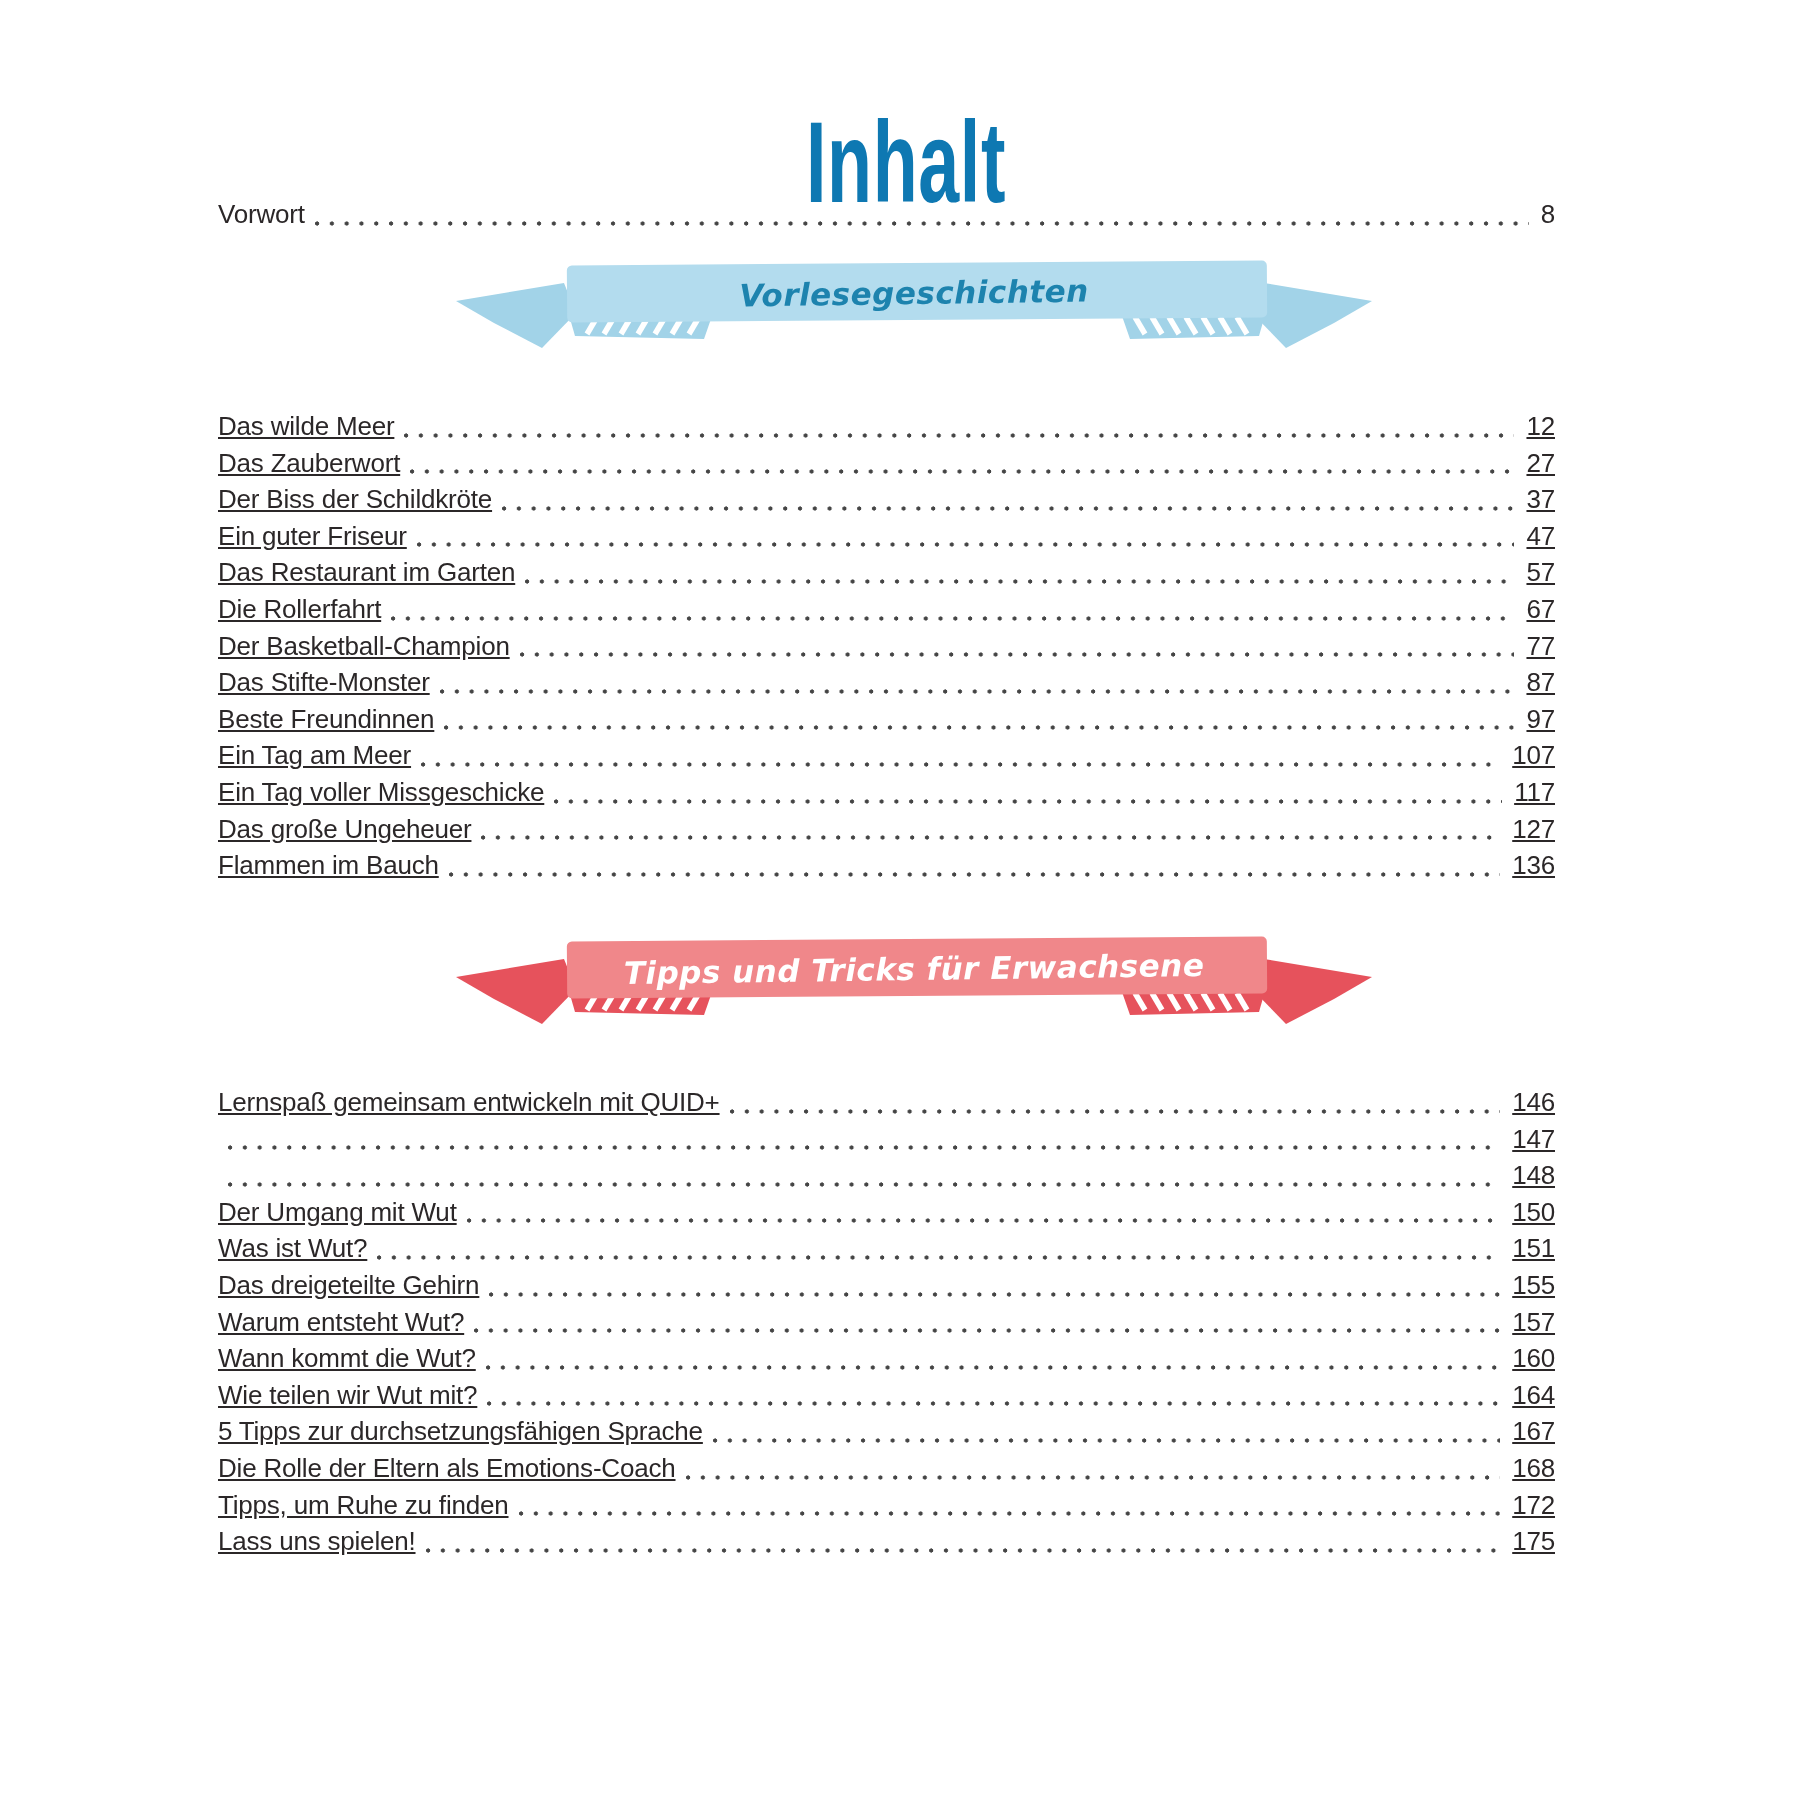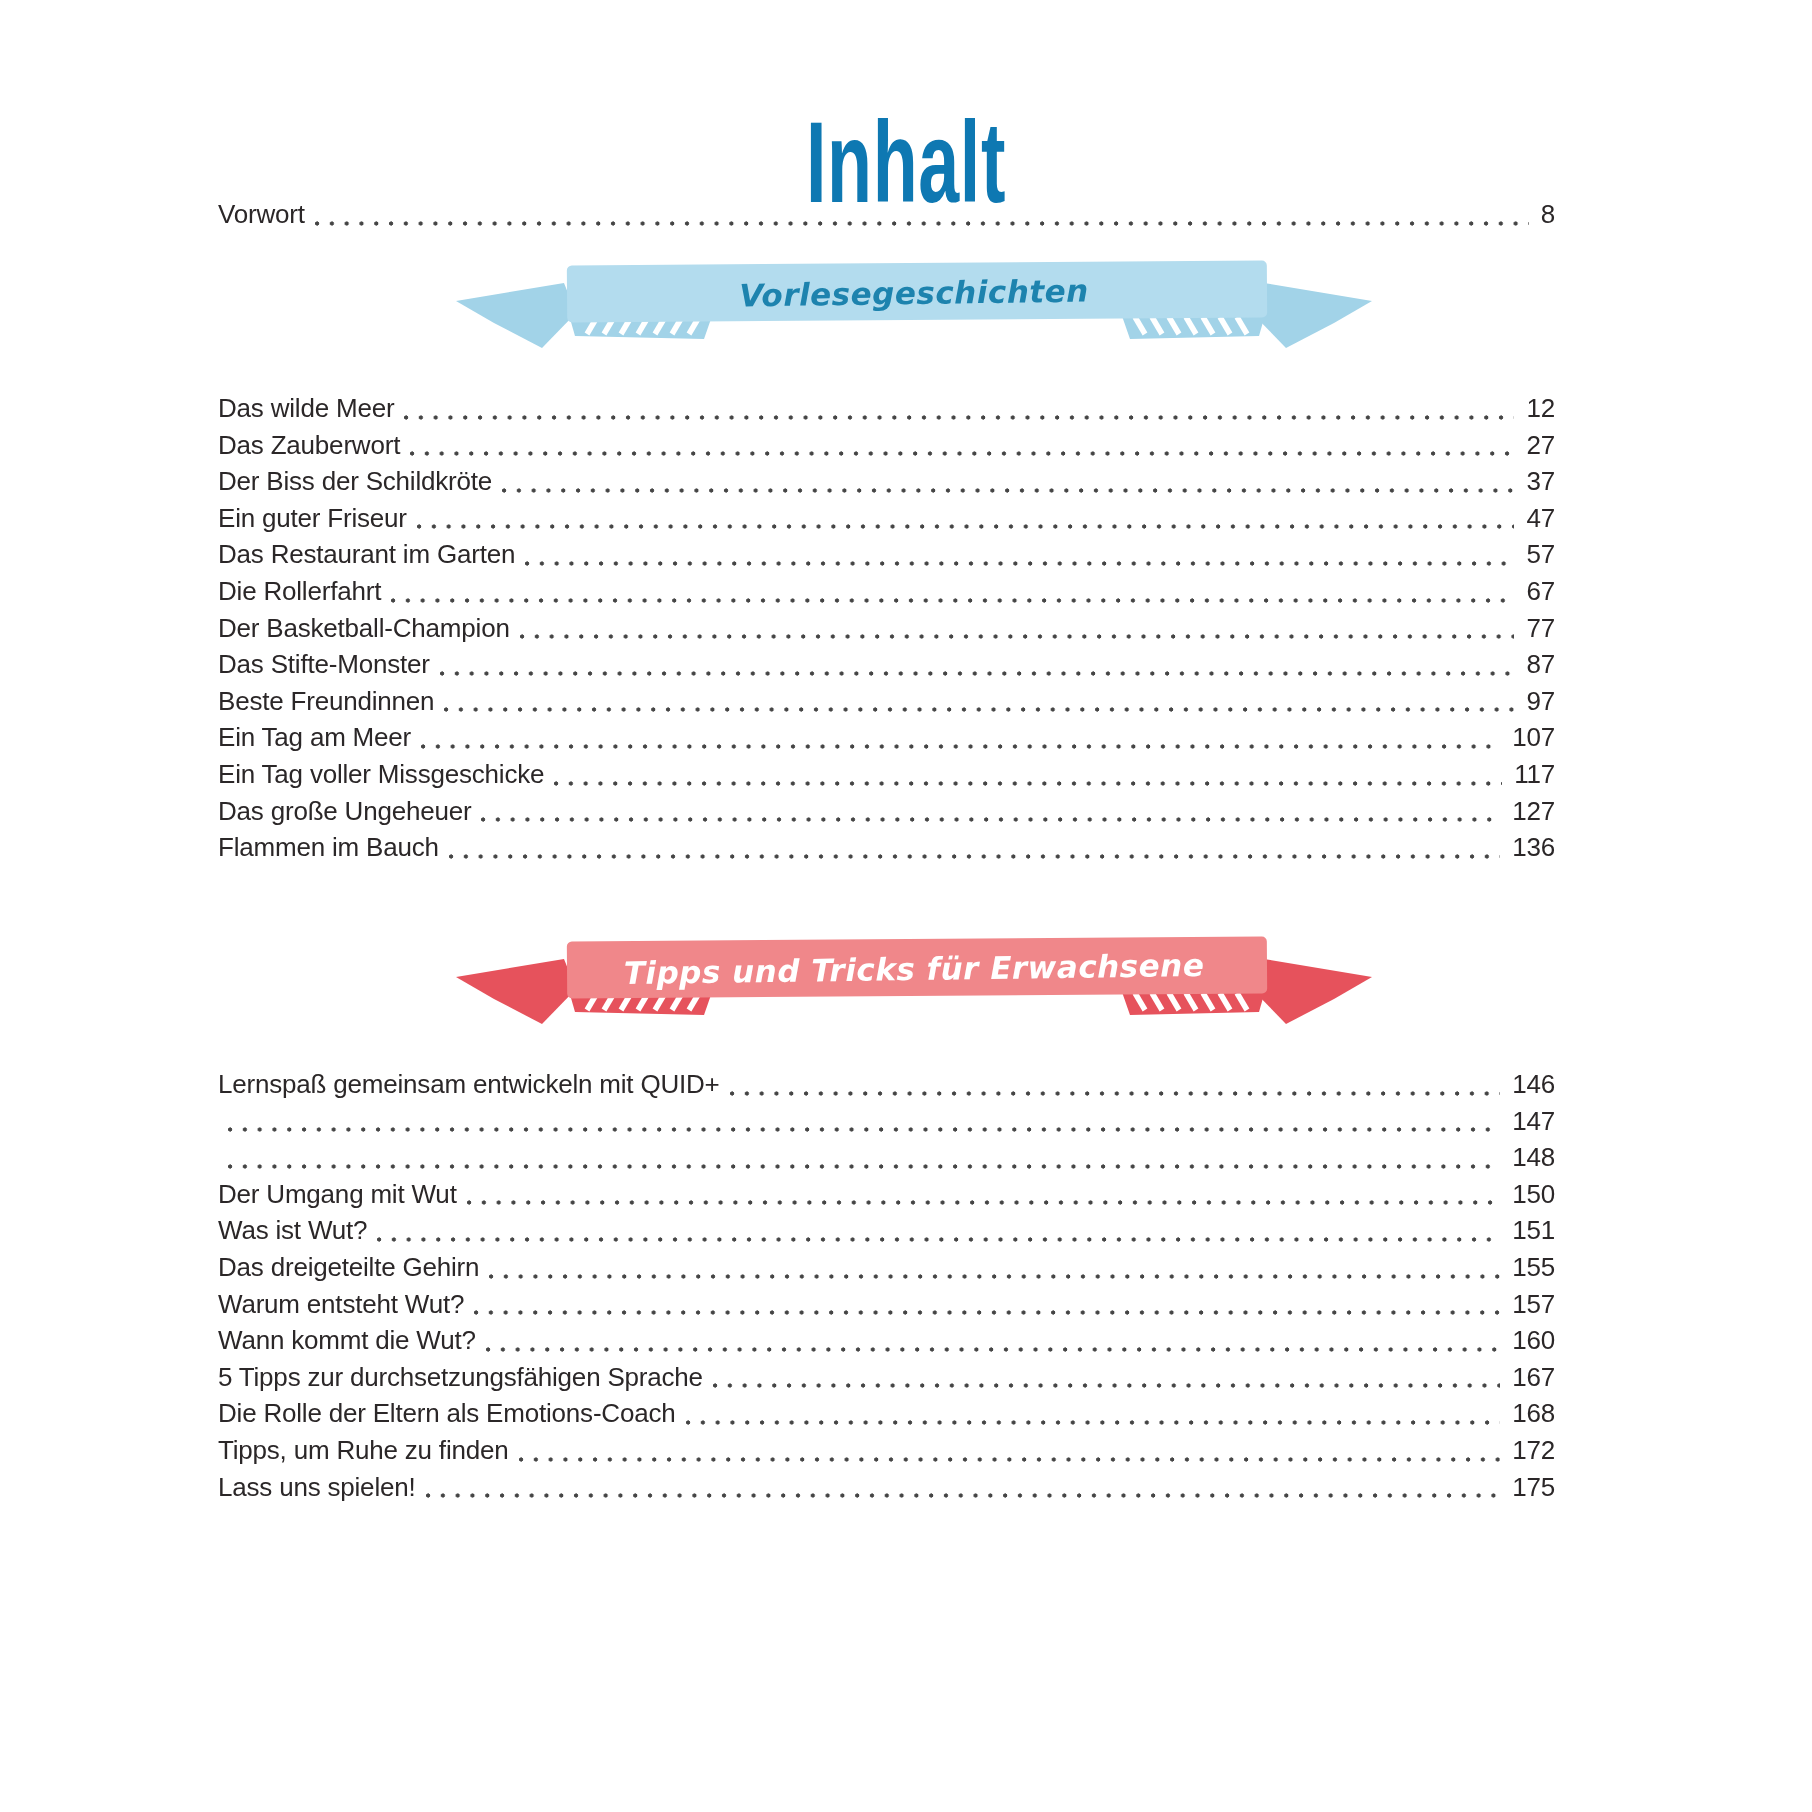--- a/index.html
+++ b/index.html
@@ -43,21 +43,21 @@
   .ribbon svg{position:absolute;inset:0;width:100%;height:100%;overflow:visible;}
   .ribbon-text{
     position:absolute;left:0;top:12px;width:100%;height:58px;
     display:flex;align-items:center;justify-content:center;
     font-family:"DejaVu Sans","Liberation Sans",sans-serif;
     font-size:31px;font-style:italic;font-weight:bold;letter-spacing:0.5px;
     transform:rotate(-0.8deg);
   }
   .hatch line{stroke:#ffffff;stroke-width:5.5;}
 
-  .toc-list{position:absolute;left:218px;top:138px;width:1337px;}
+  .toc-list{position:absolute;left:218px;top:156px;width:1337px;text-decoration:underline;}
 </style>
 </head>
 <body style="background: rgb(255, 255, 255); color: rgb(43, 39, 40); --dot: #454545;">
 
 <div class="page">
 
   <h1 class="title" style="color: rgb(14, 120, 178);">Inhalt</h1>
 
   <div class="toc-row vorwort">
     <span class="label">Vorwort</span>
@@ -234,20 +234,25 @@
             <span class="label">Warum entsteht Wut?</span>
             <span class="leader"></span>
             <span class="num">157</span>
           </div>
           <div class="toc-row">
             <span class="label">Wann kommt die Wut?</span>
             <span class="leader"></span>
             <span class="num">160</span>
           </div>
           <div class="toc-row">
+            <span class="label">Wie teilen wir Wut mit?</span>
+            <span class="leader"></span>
+            <span class="num">164</span>
+          </div>
+          <div class="toc-row">
             <span class="label">5 Tipps zur durchsetzungsfähigen Sprache</span>
             <span class="leader"></span>
             <span class="num">167</span>
           </div>
           <div class="toc-row">
             <span class="label">Die Rolle der Eltern als Emotions-Coach</span>
             <span class="leader"></span>
             <span class="num">168</span>
           </div>
           <div class="toc-row">

